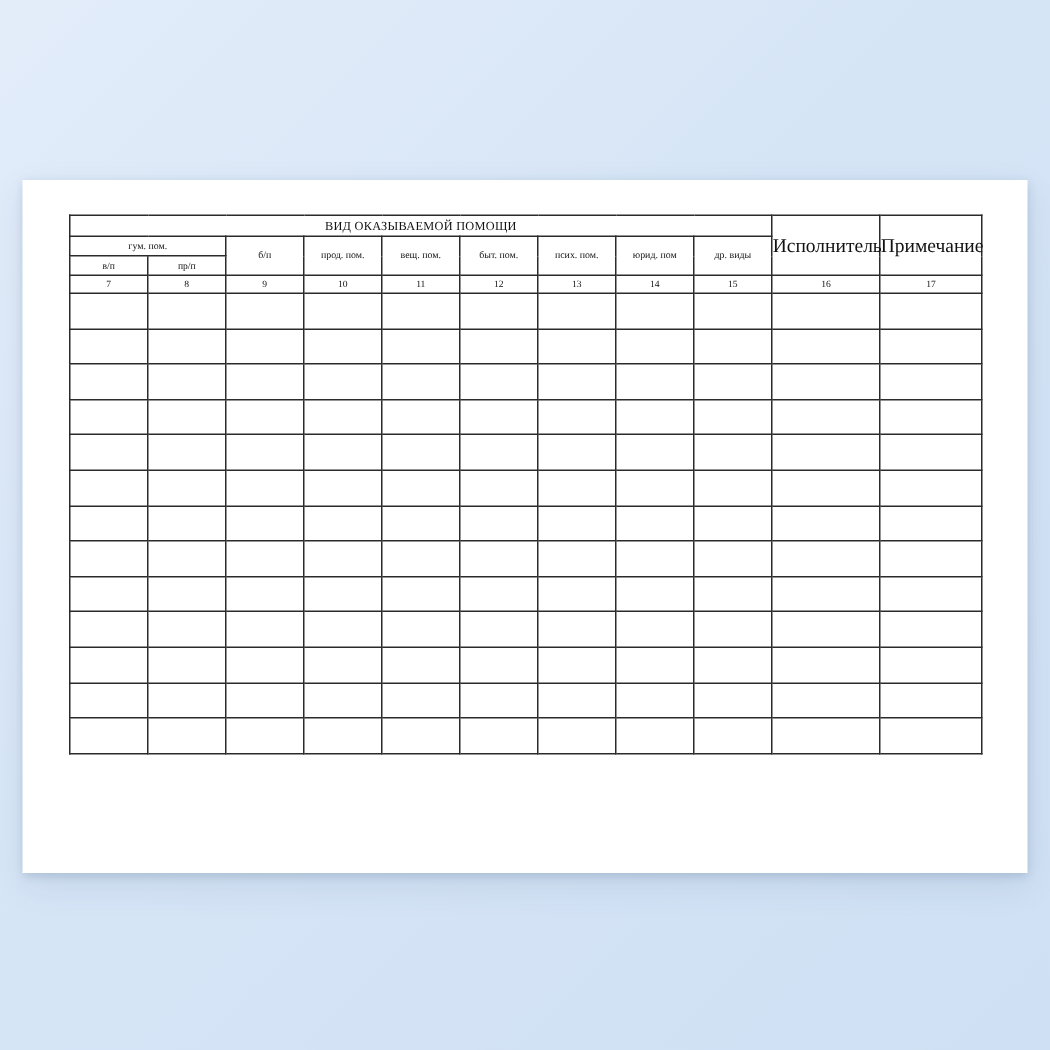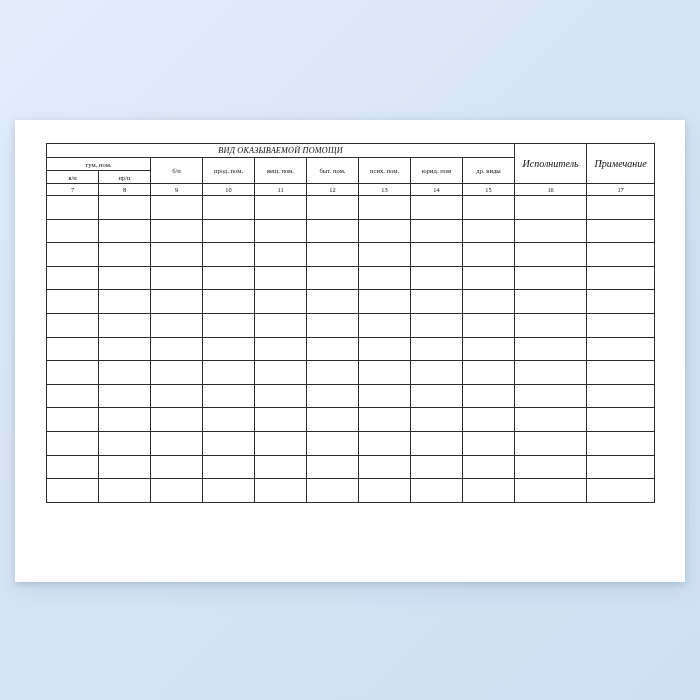--- a/index.html
+++ b/index.html
@@ -44,21 +44,20 @@
     margin: 0;
     text-align: center;
     vertical-align: middle;
     font-weight: normal;
     color: #111111;
   }
   .title-row td {
     border-left: none;
     border-right: none;
     border-top: none;
-    font-style: italic;
   }
   .title-cell {
     font-size: 8.2px;
     font-weight: bold;
     letter-spacing: 0.2px;
     height: 13px;
     border-top: 1px solid #2b2b2b !important;
     border-left: 1px solid #2b2b2b !important;
     border-right: 1px solid #2b2b2b !important;
     border-bottom: 1px solid #2b2b2b !important;
@@ -69,21 +68,21 @@
   }
   .sub-cell {
     font-size: 6.4px;
     height: 12px;
   }
   .head-cell {
     font-size: 6.6px;
     height: 24px;
   }
   .tall-head {
-    font-size: 10px;
+    font-size: 13px;
     height: 37px;
   }
   .numrow td {
     font-size: 6.4px;
     height: 11px;
   }
   .bodyrow td {
     height: 22.6px;
   }
 </style>

